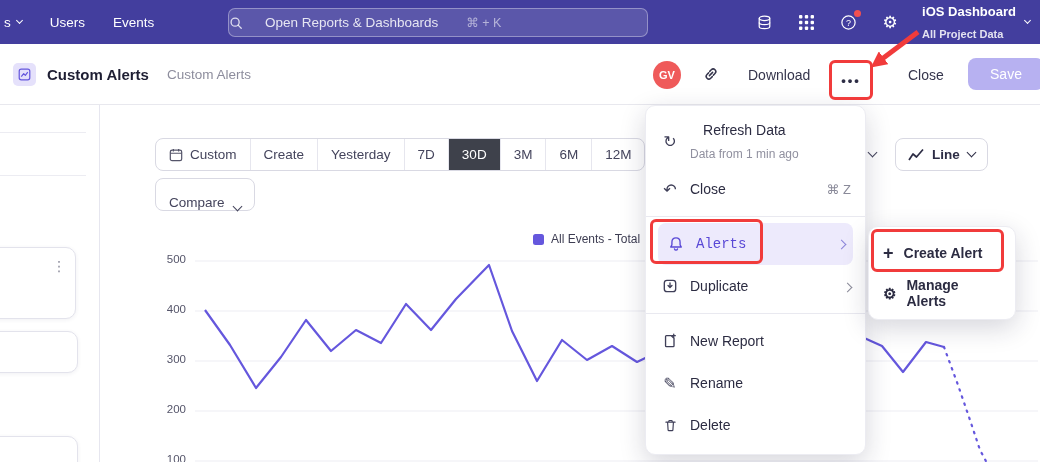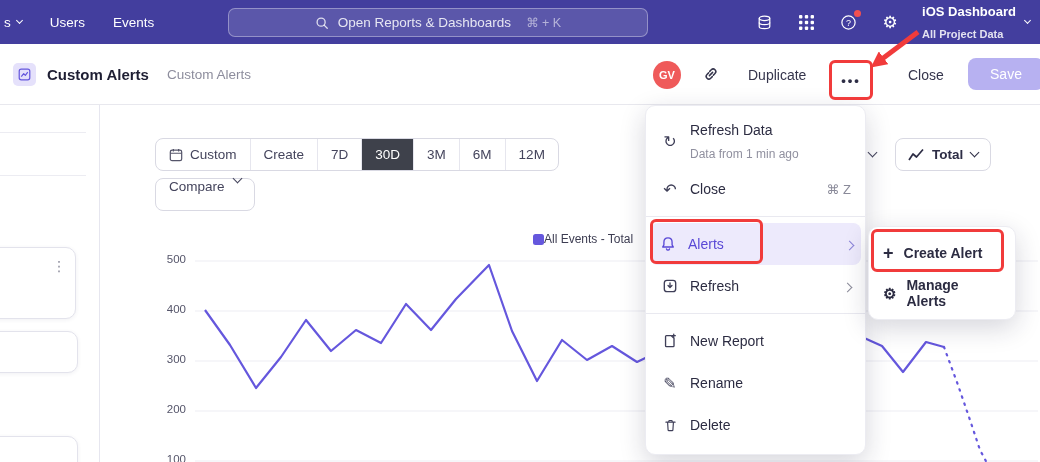--- a/index.html
+++ b/index.html
@@ -13,21 +13,21 @@
   .chv.sm { width:5px; height:5px; }
   .chv-r { display:inline-block; width:7px; height:7px; border-right:1.7px solid currentColor;
            border-bottom:1.7px solid currentColor; transform:rotate(-45deg); }
 
   
   .topnav { position:absolute; left:0; top:0; width:1040px; height:44px; background:#433e9e; z-index:30; }
   .nav-left { position:absolute; left:0; top:0; height:44px; display:flex; align-items:center; gap:28px; padding-left:4px; }
   .nav-item { color:#fff; font-size:13.5px; cursor:pointer; display:flex; align-items:center; gap:6px; }
   .searchpill { position:absolute; left:228px; top:8px; width:420px; height:29px; border-radius:7px;
     background:rgba(255,255,255,0.13); border:1px solid rgba(255,255,255,0.35);
-    display:flex; align-items:center; justify-content:center; gap:9px; color:rgba(255,255,255,0.85);
+    display:flex; align-items:center; justify-content:flex-start; gap:22px; color:rgba(255,255,255,0.85);
     font-size:13.5px; cursor:pointer; }
   .searchpill .shortcut { color:rgba(255,255,255,0.55); font-size:12.5px; margin-left:6px; }
   .nav-right { position:absolute; right:6px; top:0; height:44px; display:flex; align-items:center; gap:22px; }
   .nav-icon { width:20px; height:20px; display:flex; align-items:center; justify-content:center;
     color:#fff; cursor:pointer; position:relative; }
   .help-badge { position:absolute; top:-2px; right:-3px; width:7px; height:7px; border-radius:50%; background:#f25050; }
   .gear-glyph { font-size:17px; color:#fff; line-height:1; }
   .project { display:flex; align-items:center; gap:9px; cursor:pointer; color:#fff; padding-right:4px; }
   .pname { font-size:13px; font-weight:bold; }
   .psub { font-size:11px; font-weight:bold; opacity:.85; margin-top:9px; }
@@ -60,46 +60,46 @@
   .kebab { position:absolute; right:9px; top:10px; color:#8d8d9d; font-size:14px; cursor:pointer; }
 
   
   .chart-area { position:absolute; left:100px; top:105px; width:940px; height:357px; background:#fff; }
   .seg { position:absolute; left:55px; top:33px; display:inline-flex; height:33px; background:#fff;
     border:1px solid #d9d9e3; border-radius:8px; overflow:hidden; }
   .seg-item { display:flex; align-items:center; gap:7px; padding:0 13px; font-size:13.5px; color:#44445c;
     border-left:1px solid #e6e6ee; cursor:pointer; white-space:nowrap; }
   .seg-item:first-child { border-left:none; }
   .seg-item.selected { background:#3e414b; color:#fff; }
-  .compare-btn { position:absolute; left:55px; top:73px; height:33px; display:inline-flex; align-items:flex-start;
+  .compare-btn { position:absolute; left:55px; top:73px; height:33px; display:inline-flex; align-items:flex-end;
     gap:9px; padding:0 13px; font-size:13.5px; color:#44445c; background:#fff; border:1px solid #d9d9e3;
     border-radius:8px; cursor:pointer; }
   .chev-only-btn { position:absolute; left:752px; top:33px; width:40px; height:33px; display:flex;
     align-items:center; justify-content:center; color:#44445c; cursor:pointer; }
   .line-btn { position:absolute; left:795px; top:33px; height:33px; display:inline-flex; align-items:center;
     gap:8px; padding:0 12px; font-size:13.5px; color:#2d2d45; font-weight:bold; background:#fff;
     border:1px solid #d9d9e3; border-radius:8px; cursor:pointer; }
-  .legend { position:absolute; left:433px; top:127px; display:flex; align-items:center; gap:0;
+  .legend { position:absolute; left:433px; top:127px; display:flex; align-items:center; gap:7px;
     font-size:12px; color:#3d3d52; cursor:pointer; }
   .legend-sw { width:11px; height:11px; border-radius:2.5px; background:#5a49d8; }
   .ytick { position:absolute; width:38px; left:48px; text-align:right; font-size:11.5px; color:#55556a; }
   .chart-svg { position:absolute; left:0; top:0; }
 
   
   .menu { position:absolute; left:645px; top:105px; width:221px; background:#fff;
     border:1px solid #ececf2; border-radius:10px; box-shadow:0 8px 26px rgba(25,25,60,.18);
     padding:8px 0; z-index:40; }
   .mi { display:flex; align-items:center; height:42px; padding:0 14px; font-size:14px; color:#2c2c42; cursor:pointer; }
   .mi.tall { height:54px; }
   .mi-icon { width:20px; display:flex; justify-content:center; align-items:center; color:#3f3f58; font-size:16px; }
   .mi-label { margin-left:10px; }
-  .mi-texts { margin-left:10px; display:flex; flex-direction:column; }
+  .mi-texts { margin-left:10px; display:flex; flex-direction:column;text-align:center; }
   .mi-sub { font-size:12px; color:#90909f; margin-top:9px; }
   .mi-right { margin-left:auto; color:#8a8a99; font-size:13px; }
-  .mi.highlight { background:#edeafc; color:#5948d6; border-radius:8px; margin:0 4px; padding:0 8px; }
+  .mi.highlight { background:#edeafc; color:#5948d6; border-radius:8px; margin:0 12px; padding:0 8px;font-family:Liberation Mono, monospace; }
   .mi.highlight .mi-icon { color:#5948d6; }
   .mdiv { height:1px; background:#e9e9f0; margin:6px 0; }
 
   
   .submenu { position:absolute; left:868px; top:226px; width:148px; background:#fff;
     border:1px solid #ececf2; border-radius:10px; box-shadow:0 8px 26px rgba(25,25,60,.18);
     padding:6px; z-index:45; }
   .smi { display:flex; align-items:center; gap:10px; height:40px; padding:0 8px; font-size:14px;
     font-weight:bold; color:#2c2c42; border-radius:7px; cursor:pointer; }
   .smi .plus { font-size:18px; font-weight:bold; line-height:1; }
@@ -149,41 +149,42 @@
 
     <div class="seg">
       <div class="seg-item">
         <svg width="14" height="14" viewBox="0 0 16 16">
           <rect x="1.5" y="2.5" width="13" height="12" rx="2" fill="none" stroke="#55556a" stroke-width="1.4"></rect>
           <path d="M1.5 6h13M5 1v3M11 1v3" stroke="#55556a" stroke-width="1.4" fill="none"></path>
         </svg>
         <span>Custom</span>
       </div>
       <div class="seg-item">Create</div>
+      <div class="seg-item">Yesterday</div>
       <div class="seg-item">7D</div>
       <div class="seg-item selected">30D</div>
       <div class="seg-item">3M</div>
       <div class="seg-item">6M</div>
       <div class="seg-item">12M</div>
     </div>
 
     <div class="compare-btn">
       <span>Compare</span>
       <i class="chv"></i>
     </div>
 
     <div class="chev-only-btn">
       <i class="chv"></i>
     </div>
 
     <div class="line-btn">
       <svg width="16" height="14" viewBox="0 0 16 14">
         <path d="M1 12 L5 6 L8.5 9 L15 1.5" fill="none" stroke="#2d2d45" stroke-width="1.7" stroke-linejoin="round"></path>
       </svg>
-      <span>Total</span>
+      <span>Line</span>
       <i class="chv"></i>
     </div>
 
     <div class="legend">
       <span class="legend-sw" style="background: rgb(101, 87, 221);"></span>
       <span>All Events - Total</span>
     </div>
   </div>
 
   <div class="topnav">
@@ -256,21 +257,21 @@
       </svg>
     </div>
     <div class="h-title">Custom Alerts</div>
     <div class="h-crumb">Custom Alerts</div>
     <div class="avatar">GV</div>
     <div class="link-btn">
       <svg width="18" height="18" viewBox="0 0 18 18">
         <path d="M7.4 10.6l3.2-3.2M6.6 7.9 5 9.5a2.6 2.6 0 0 0 3.7 3.7l1.6-1.6M11.4 10.1 13 8.5A2.6 2.6 0 0 0 9.3 4.8L7.7 6.4" fill="none" stroke="#35354c" stroke-width="1.5" stroke-linecap="round"></path>
       </svg>
     </div>
-    <div class="dup-btn">Duplicate</div>
+    <div class="dup-btn">Download</div>
     <div class="close-btn">Close</div>
     <button class="save-btn">Save</button>
   </div>
   <div class="more-btn">•••</div>
 
   <div class="menu">
     <div class="mi tall">
       <span class="mi-icon">↻</span>
       <span class="mi-texts">
         <span>Refresh Data</span>
@@ -293,21 +294,21 @@
       <span class="mi-label">Alerts</span>
       <span class="mi-right"><i class="chv-r" style="color:#8a83d8"></i></span>
     </div>
     <div class="mi">
       <span class="mi-icon">
         <svg width="16" height="16" viewBox="0 0 18 18">
           <rect x="2.6" y="2.6" width="12.8" height="12.8" rx="3" fill="none" stroke="currentColor" stroke-width="1.5"></rect>
           <path d="M9 5.4v5M6.8 8.5 9 10.7l2.2-2.2" fill="none" stroke="currentColor" stroke-width="1.5" stroke-linecap="round" stroke-linejoin="round"></path>
         </svg>
       </span>
-      <span class="mi-label">Refresh</span>
+      <span class="mi-label">Duplicate</span>
       <span class="mi-right"><i class="chv-r"></i></span>
     </div>
     <div class="mdiv"></div>
     <div class="mi">
       <span class="mi-icon">
         <svg width="16" height="16" viewBox="0 0 18 18">
           <path d="M5 3h5.5l3 3v8.4a1 1 0 0 1-1 1H5a1 1 0 0 1-1-1V4a1 1 0 0 1 1-1z" fill="none" stroke="currentColor" stroke-width="1.5" stroke-linejoin="round"></path>
           <path d="M13.2 1.2v3.6M11.4 3h3.6" stroke="currentColor" stroke-width="1.4" stroke-linecap="round"></path>
         </svg>
       </span>

